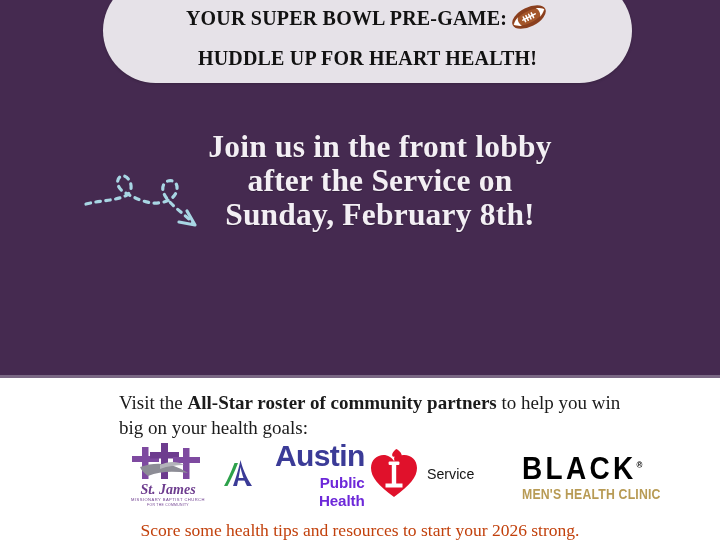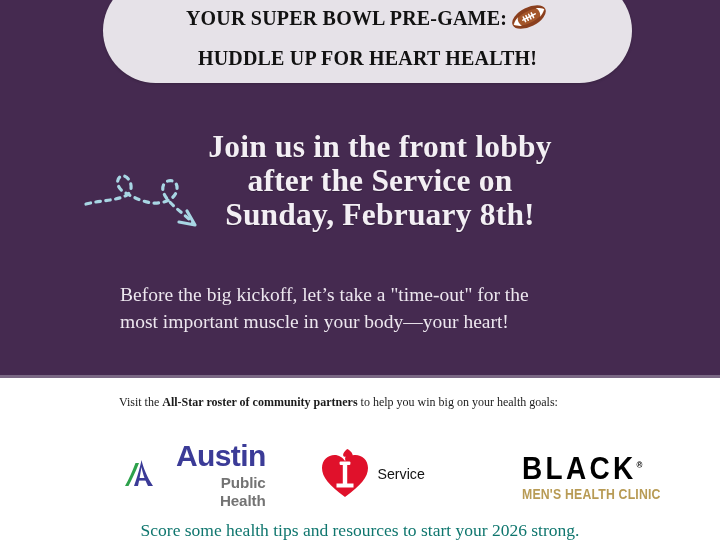--- a/index.html
+++ b/index.html
@@ -139,21 +139,21 @@
     height: 172px;
     background: #ffffff;
   }
 
   .partners-copy {
     position: absolute;
     left: 119px;
     top: 12px;
     width: 515px;
     font-family: "Liberation Serif", serif;
-    font-size: 12px;
+    font-size: 19px;
     line-height: 25px;
     color: #1b1b1b;
   }
   .partners-copy b { font-weight: bold; }
 
   .logo-row {
     position: absolute;
     left: 122px;
     top: 66px;
     width: 520px;
@@ -229,21 +229,21 @@
     line-height: 30px;
     letter-spacing: -.6px;
     color: #3B3B97;
   }
   .austin-sub {
     font-family: "Liberation Sans", sans-serif;
     font-weight: bold;
     font-size: 15.2px;
     line-height: 18px;
     letter-spacing: -.1px;
-    color: #737373;
+    color: #6d28d9;
     margin-top: 3px;
     text-align: right;
     margin-left: 24px;
   }
 
   .stjames-wrap { text-align: center; width: 92px; }
   .stjames-script {
     font-family: "Liberation Serif", serif;
     font-style: italic;
     font-weight: bold;
@@ -270,21 +270,21 @@
 
   .footer-copy {
     position: absolute;
     left: 0;
     top: 140px;
     width: 720px;
     text-align: center;
     font-family: "Liberation Serif", serif;
     font-size: 17.5px;
     line-height: 24px;
-    color: #0f766e;
+    color: #c2410c;
   }
 </style>
 </head>
 <body>
 
 <div id="flyer">
 
   <div class="hero">
 
     <span class="arrow-deco">
@@ -293,24 +293,20 @@
         <path d="M95 79 L111 82 L103 68" stroke="#A8D6E4" stroke-width="3.2" stroke-linecap="round" stroke-linejoin="round" fill="none"></path>
       </svg>
     </span>
 
     <div class="headline">
       <span class="hl">Join us  in the front lobby</span>
       <span class="hl">after the Service on</span>
       <span class="hl">Sunday, February 8th!</span>
     </div>
 
-    <div class="subcopy">
-      <span class="sc">Before the big kickoff, let’s take a "time-out" for the</span>
-      <span class="sc">most important muscle in your body—your heart!</span>
-    </div>
   </div>
   <div class="hero-edge"></div>
 
   <div class="banner">
     <div class="banner-inner">
       <div class="banner-line">
         <span>YOUR SUPER BOWL PRE-GAME:</span><span class="ball"><svg class="football" viewBox="0 0 44 32" xmlns="http://www.w3.org/2000/svg">
             <g transform="rotate(-27 22 16)">
               <ellipse cx="22" cy="16" rx="20" ry="10.5" fill="#8A3F1E"></ellipse>
               <path d="M2.2 16 C 9 7.5, 35 7.5, 41.8 16 C 35 24.5, 9 24.5, 2.2 16 Z" fill="#A4562A"></path>
@@ -331,20 +327,43 @@
   </div>
 
   <div class="lower">
 
     <div class="partners-copy">
       <span>Visit the </span><b>All-Star roster of community partners</b><span> to help you win big on your health goals:</span>
     </div>
 
     <div class="logo-row">
 
+      <div class="logo logo-stjames">
+        <div class="stjames-wrap">
+          <span>
+            <svg width="84" height="38" viewBox="0 0 84 38" xmlns="http://www.w3.org/2000/svg">
+
+              <rect x="16" y="4" width="6.5" height="32" fill="#7E4AA0"></rect>
+              <rect x="6" y="13" width="27" height="6" fill="#7E4AA0"></rect>
+
+              <rect x="35" y="0" width="7" height="36" fill="#6D3C8E"></rect>
+              <rect x="24" y="9" width="29" height="6.5" fill="#6D3C8E"></rect>
+
+              <rect x="57" y="5" width="6.5" height="31" fill="#7E4AA0"></rect>
+              <rect x="47" y="14" width="27" height="6" fill="#7E4AA0"></rect>
+
+              <path d="M14 24 C 30 18, 48 20, 62 30 C 48 28, 34 28, 22 33 C 18 30, 15 27, 14 24 Z" fill="#8D8D96"></path>
+              <path d="M34 22 C 42 18, 52 18, 58 22 C 50 22, 42 23, 34 26 Z" fill="#B3B3BA"></path>
+            </svg>
+          </span>
+          <div class="stjames-script">St. James</div>
+          <div class="stjames-tag">MISSIONARY BAPTIST CHURCH</div>
+          <div class="stjames-tag2">FOR THE COMMUNITY</div>
+        </div>
+      </div>
 
       <div class="logo logo-austin">
         <div class="austin-wrap">
           <span>
             <svg width="36" height="36" viewBox="0 0 36 36" xmlns="http://www.w3.org/2000/svg">
               <path d="M3 31 C 7 24, 10 17, 13.5 8 L 17 8 C 13.5 17, 10 24, 6.5 31 Z" fill="#2DA14B"></path>
               <path d="M12 31 C 16 20, 18 12, 19.5 5 C 21 12, 25 22, 31 31 L 26 31 C 22 23, 20.5 17, 19.5 12 C 18.5 18, 17.5 24, 16 31 Z" fill="#3B3B97"></path>
               <rect x="15.5" y="23" width="8.5" height="2.6" fill="#3B3B97"></rect>
             </svg>
           </span>

